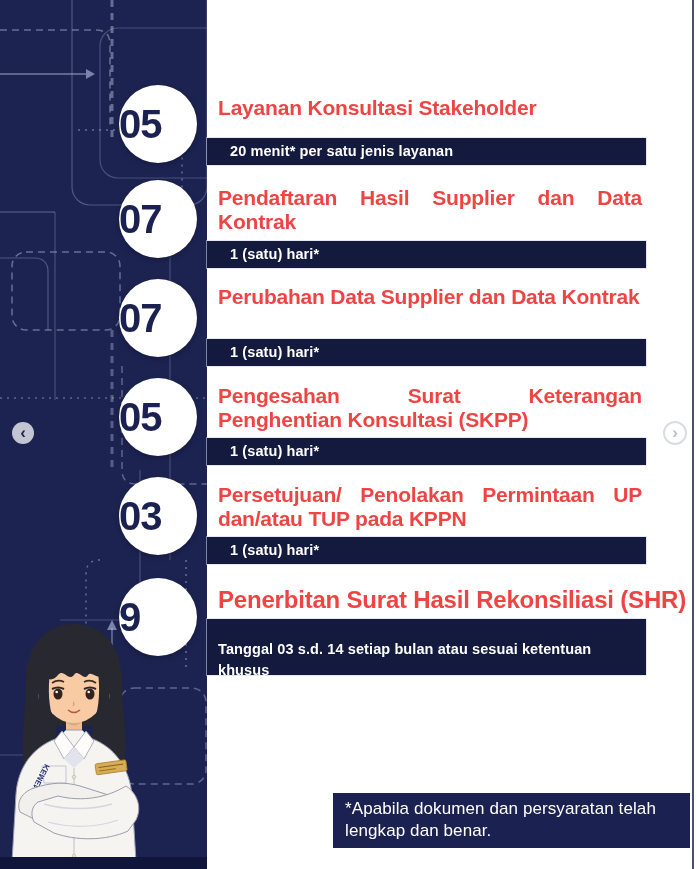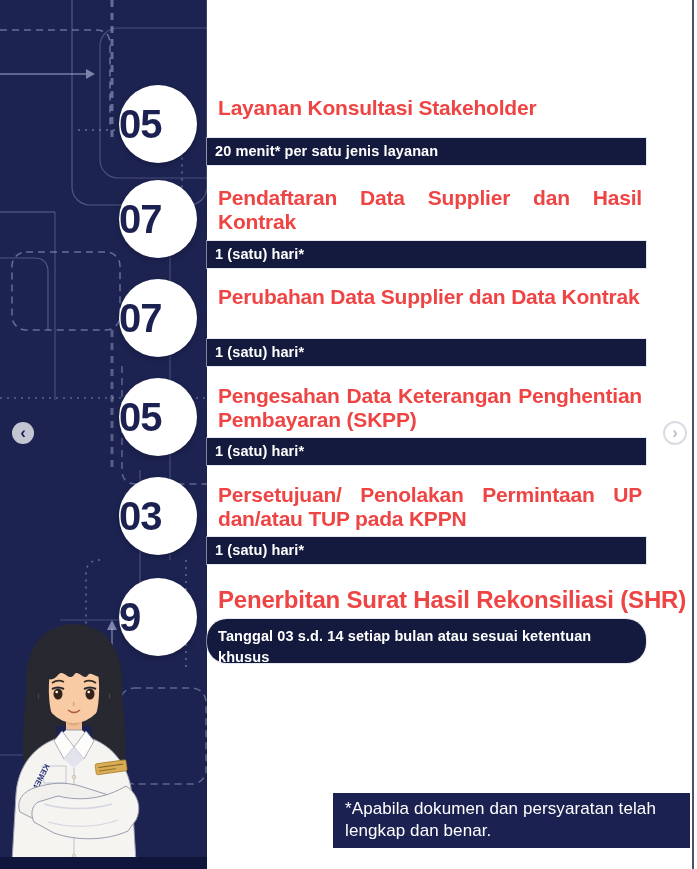--- a/index.html
+++ b/index.html
@@ -27,24 +27,24 @@
   }
   .title{
     position:absolute;left:218px;width:424px;
     font-size:21px;font-weight:700;color:#ef4444;line-height:24px;
     text-align:justify;text-align-last:left;letter-spacing:-0.2px;
   }
   .title.t-small{font-size:24px;white-space:nowrap;width:440px;}
   .bar{
     position:absolute;left:207px;width:439px;height:27px;
     background:#141A3E;color:#ffffff;font-size:14.5px;font-weight:700;
-    line-height:27px;padding-left:8px;letter-spacing:0.1px;
+    line-height:27px;padding-left:23px;letter-spacing:0.1px;
     box-shadow:0 0 0 1px rgba(210,213,230,.55);
   }
-  .bar.two-line{height:44px;line-height:21px;padding:7px 11px 0 11px;border-radius:20px;}
+  .bar.two-line{height:56px;line-height:21px;padding:20px 11px 0 11px;}
   
   #it1{top:85px}  #it1 .title{top:11px} #it1 .bar{top:53px}
   #it2{top:180px} #it2 .title{top:6px}  #it2 .bar{top:61px}
   #it3{top:279px} #it3 .title{top:6px}  #it3 .bar{top:60px}
   #it4{top:378px} #it4 .title{top:6px}  #it4 .bar{top:60px}
   #it5{top:477px} #it5 .title{top:6px}  #it5 .bar{top:60px}
   #it6{top:578px} #it6 .title{top:10px} #it6 .bar{top:41px}
   
   .chev{
     position:absolute;z-index:6;border-radius:50%;
@@ -167,37 +167,37 @@
         <span>05</span>
       </div>
     <div class="title">Layanan Konsultasi Stakeholder</div>
     <div class="bar"><span>20 menit* per satu jenis layanan</span></div>
   </div>
 
   <div class="item" id="it2">
     <div class="num-circle">
         <span>07</span>
       </div>
-    <div class="title">Pendaftaran Data Supplier dan Hasil Kontrak</div>
+    <div class="title">Pendaftaran Hasil Supplier dan Data Kontrak</div>
     <div class="bar"><span>1 (satu) hari*</span></div>
   </div>
 
   <div class="item" id="it3">
     <div class="num-circle">
         <span>07</span>
       </div>
     <div class="title">Perubahan Data Supplier dan Data Kontrak</div>
     <div class="bar"><span>1 (satu) hari*</span></div>
   </div>
 
   <div class="item" id="it4">
     <div class="num-circle">
         <span>05</span>
       </div>
-    <div class="title">Pengesahan Data Keterangan Penghentian Pembayaran (SKPP)</div>
+    <div class="title">Pengesahan Surat Keterangan Penghentian Konsultasi (SKPP)</div>
     <div class="bar"><span>1 (satu) hari*</span></div>
   </div>
 
   <div class="item" id="it5">
     <div class="num-circle">
         <span>03</span>
       </div>
     <div class="title">Persetujuan/ Penolakan Permintaan UP dan/atau TUP pada KPPN</div>
     <div class="bar"><span>1 (satu) hari*</span></div>
   </div>

